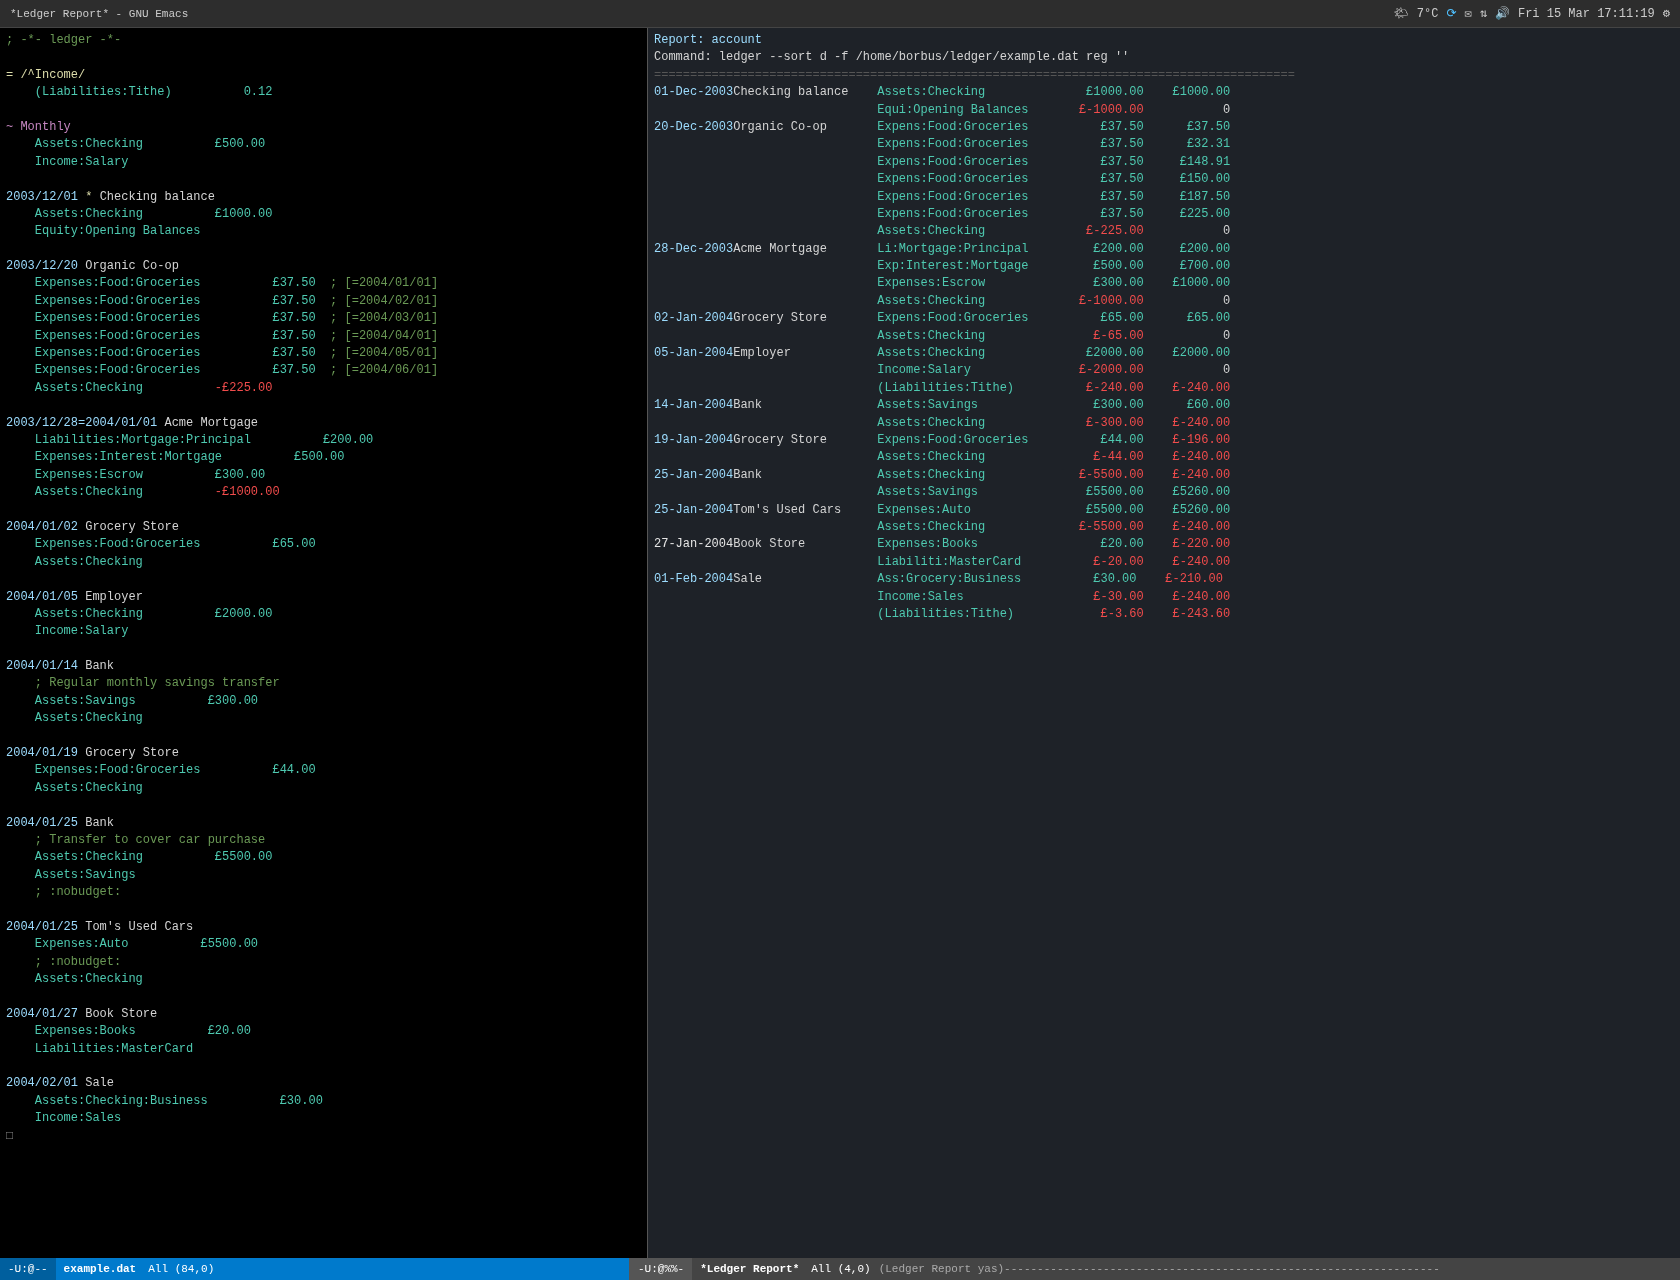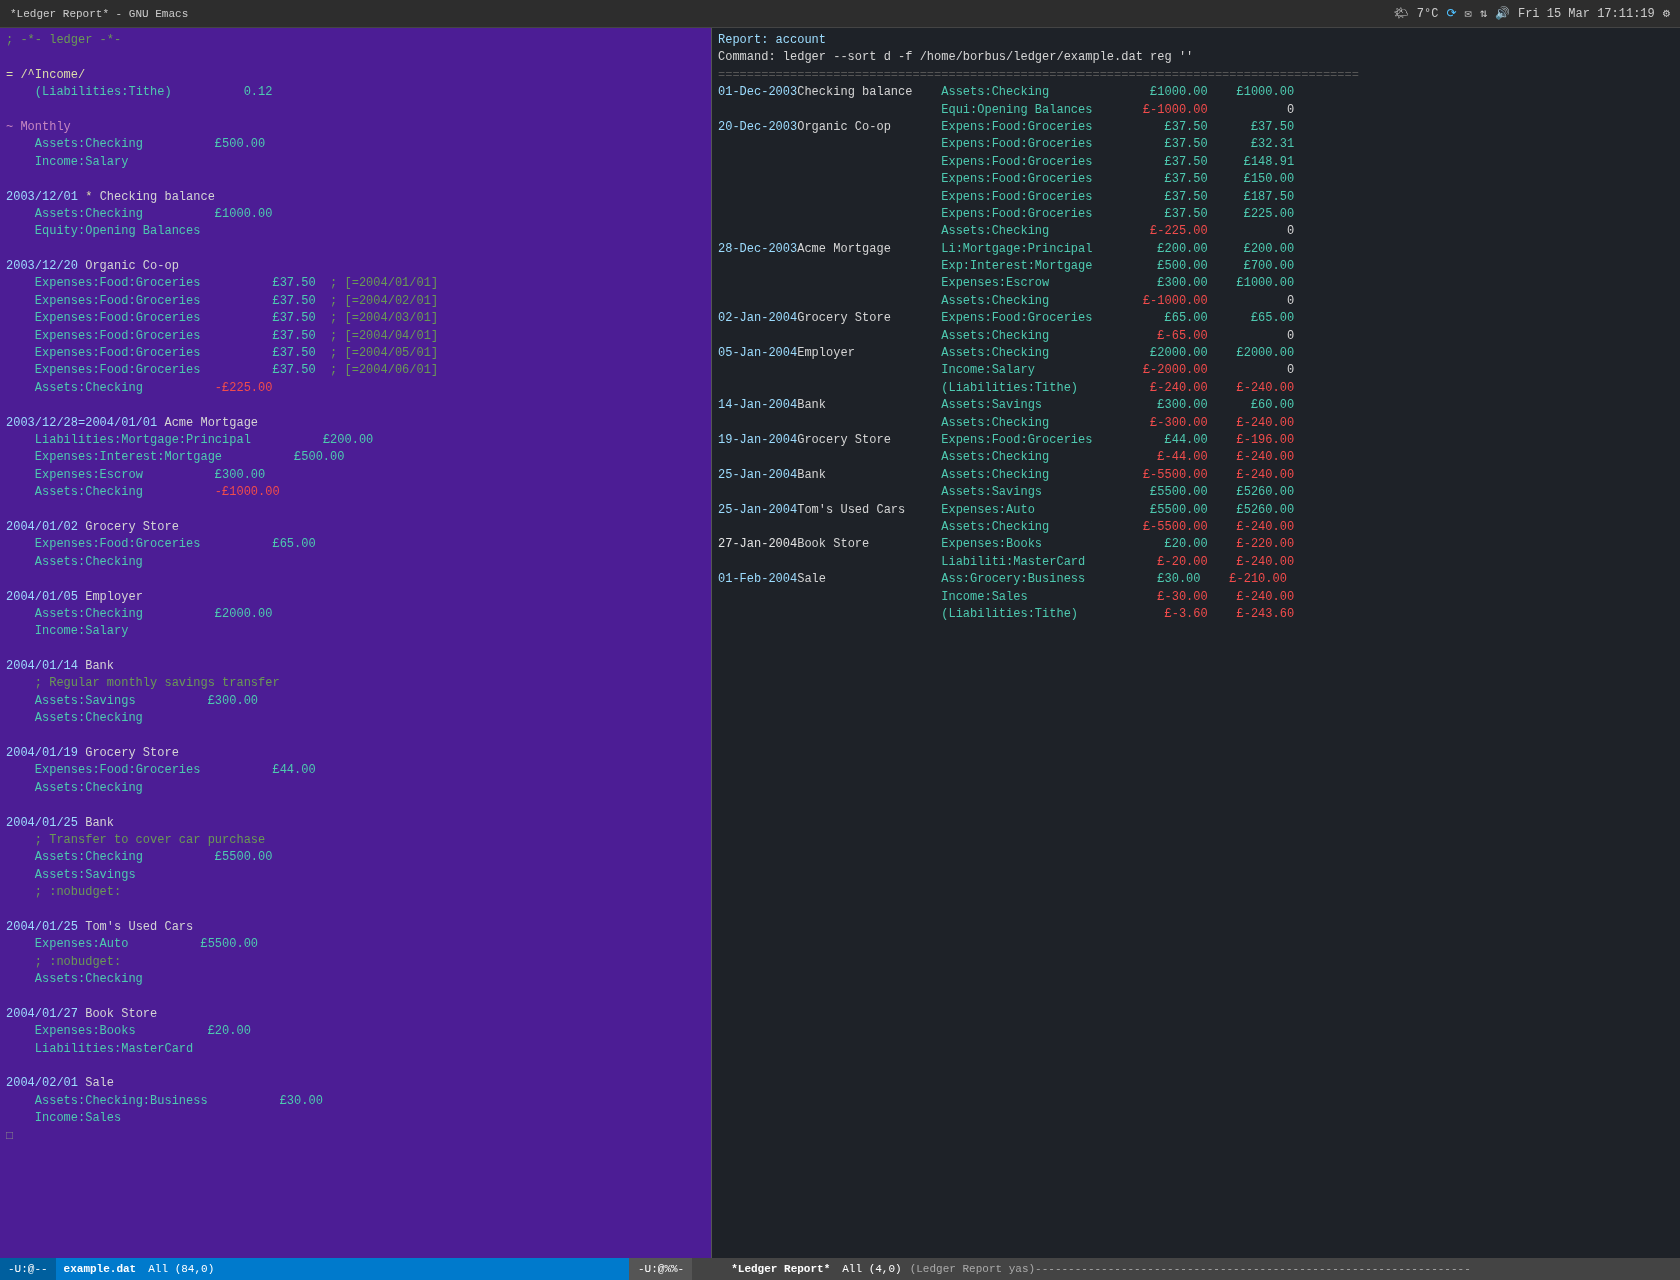--- a/index.html
+++ b/index.html
@@ -36,22 +36,22 @@
     }
 
     
     .main-area {
       display: flex;
       height: calc(1280px - 28px - 22px);
     }
 
     
     .left-pane {
-      width: 712px;
-      background: #4c1d95;
+      width: 648px;
+      background: #000000;
       border-right: 1px solid #555;
       display: flex;
       flex-direction: column;
       overflow: hidden;
     }
 
     
     .right-pane {
       flex: 1;
       background: #1e2228;
@@ -219,17 +219,17 @@
 </div>
 
 <div class="bottom-area">
   <div style="width:630px; height:22px; display:flex; align-items:center; background:#007acc; color:#fff; font-size:11px; font-family: 'Courier New', monospace; border-right:1px solid #555;">
     <span style="background:#005f9e; padding:0 8px; height:100%; display:flex; align-items:center;">-U:@--</span>
     <span style="padding:0 8px; font-weight:bold;">example.dat</span>
     <span style="padding:0 4px;">All (84,0)</span>
   </div>
   <div style="flex:1; height:22px; display:flex; align-items:center; background:#444; color:#fff; font-size:11px; font-family: 'Courier New', monospace;">
     <span style="background:#555; padding:0 8px; height:100%; display:flex; align-items:center;">-U:@%%-</span>
-    <span style="padding:0 8px; font-weight:bold;margin-left:31px;">*Ledger Report*</span>
+    <span style="padding:0 8px; font-weight:bold;">*Ledger Report*</span>
     <span style="padding:0 4px;">All (4,0)</span>
     <span style="padding:0 4px; color:#aaa;">(Ledger Report yas)------------------------------------------------------------------</span>
   </div>
 </div>
 
 </body></html>

